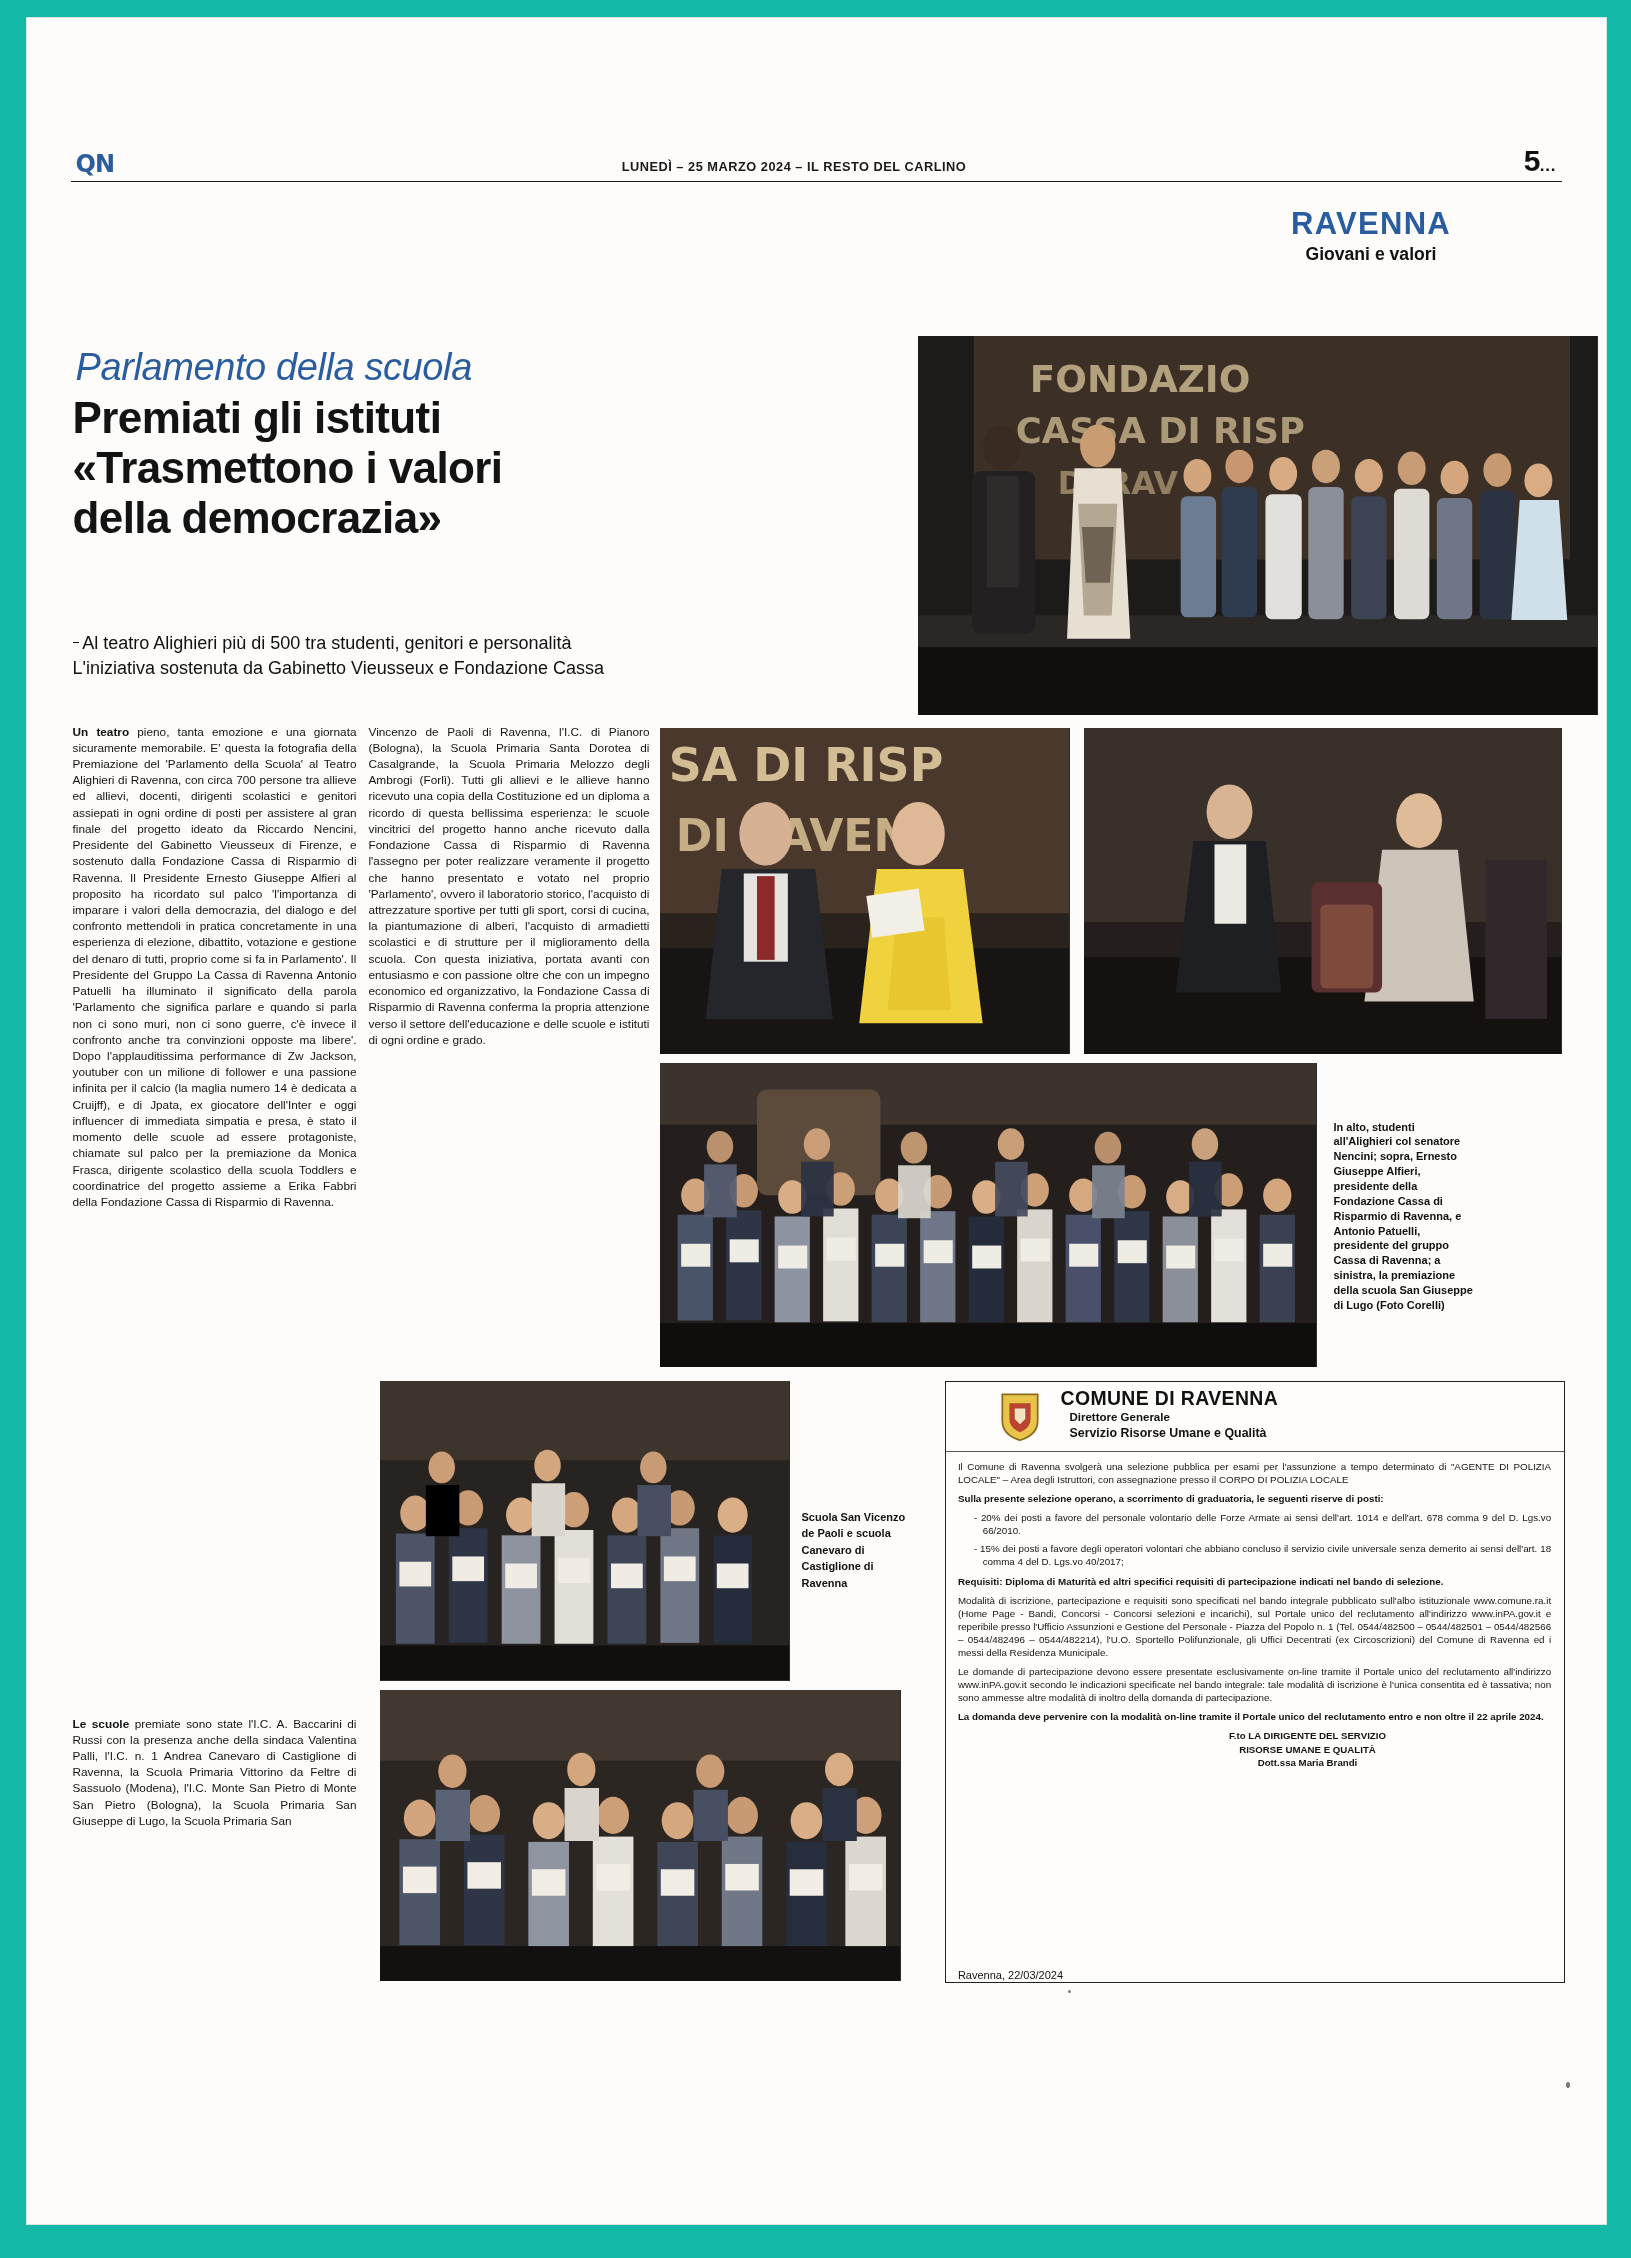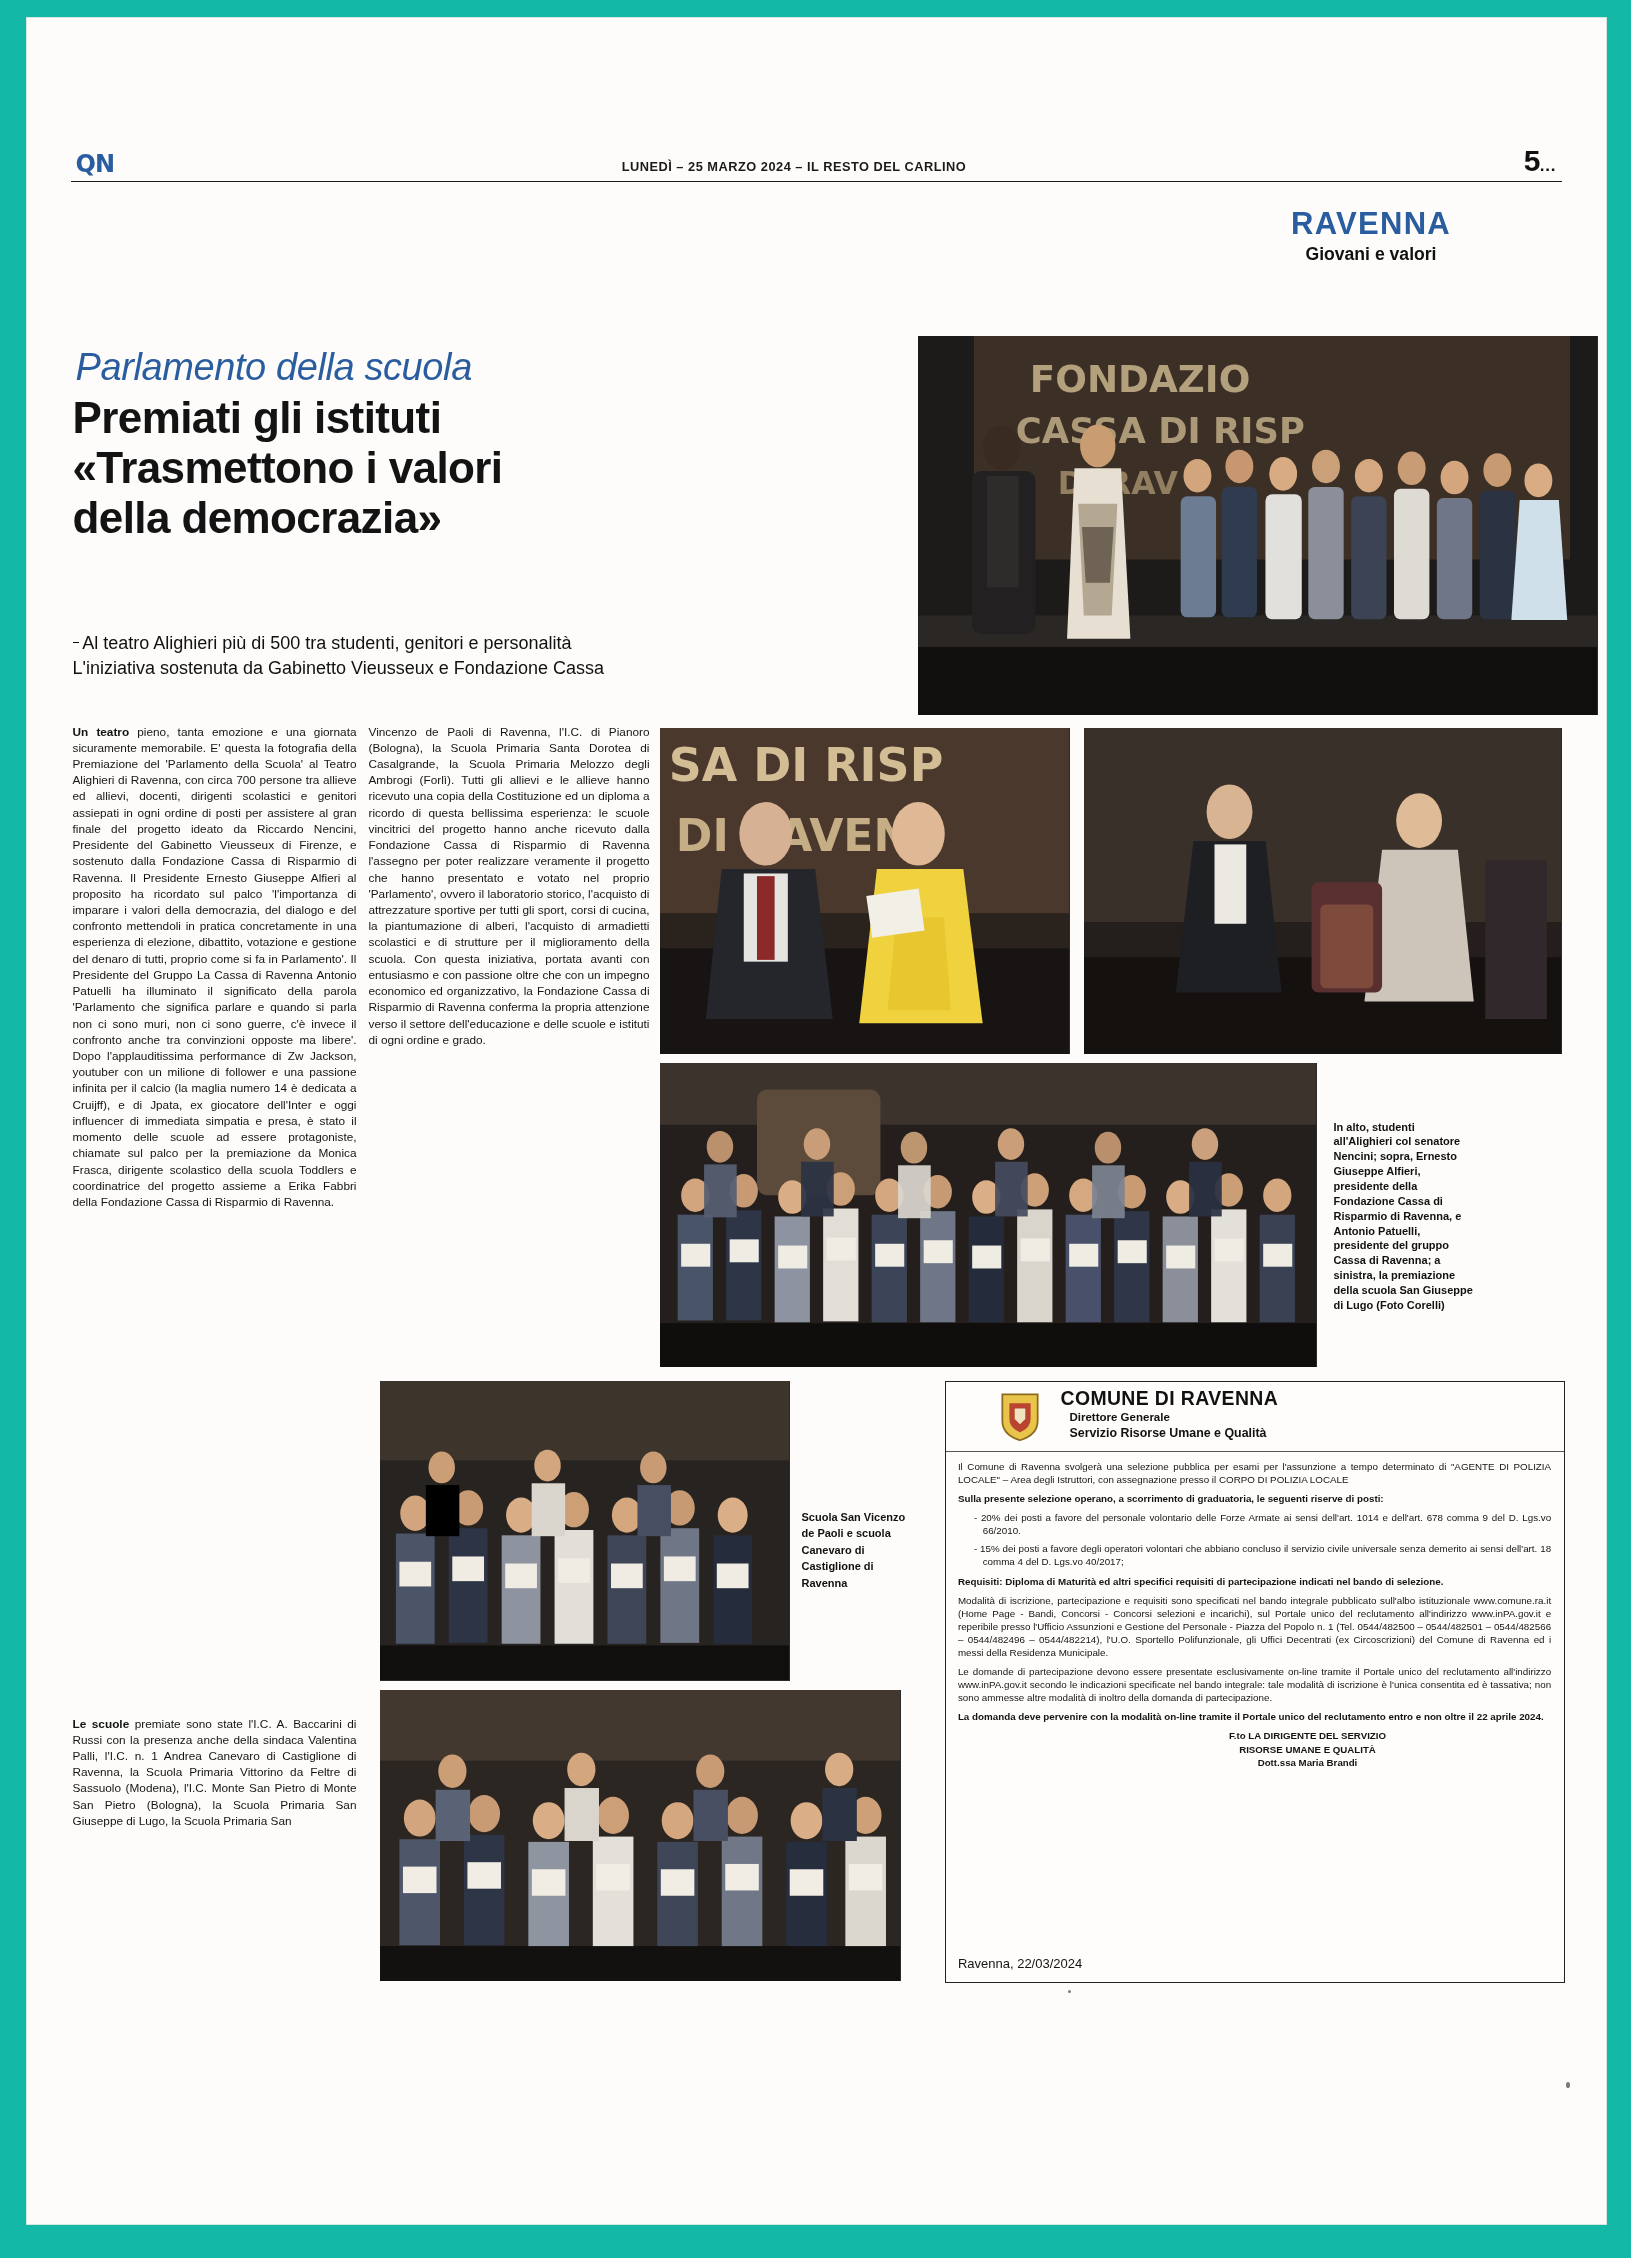--- a/index.html
+++ b/index.html
@@ -261,22 +261,22 @@
     margin-top: 3.5px;
     text-align: center;
     font-size: 9.7px;
     font-weight: bold;
     line-height: 1.35;
     padding-left: 106px;
   }
   .notice-date {
     position: absolute;
     left: 12.4px;
-    bottom: 11px;
-    font-size: 13px;
+    bottom: 1px;
+    font-size: 11px;
     color: #141414;
   }
 
   .speck {
     position: absolute;
     background: #7a7a7a;
     border-radius: 50%;
   }
 </style>
 </head>

